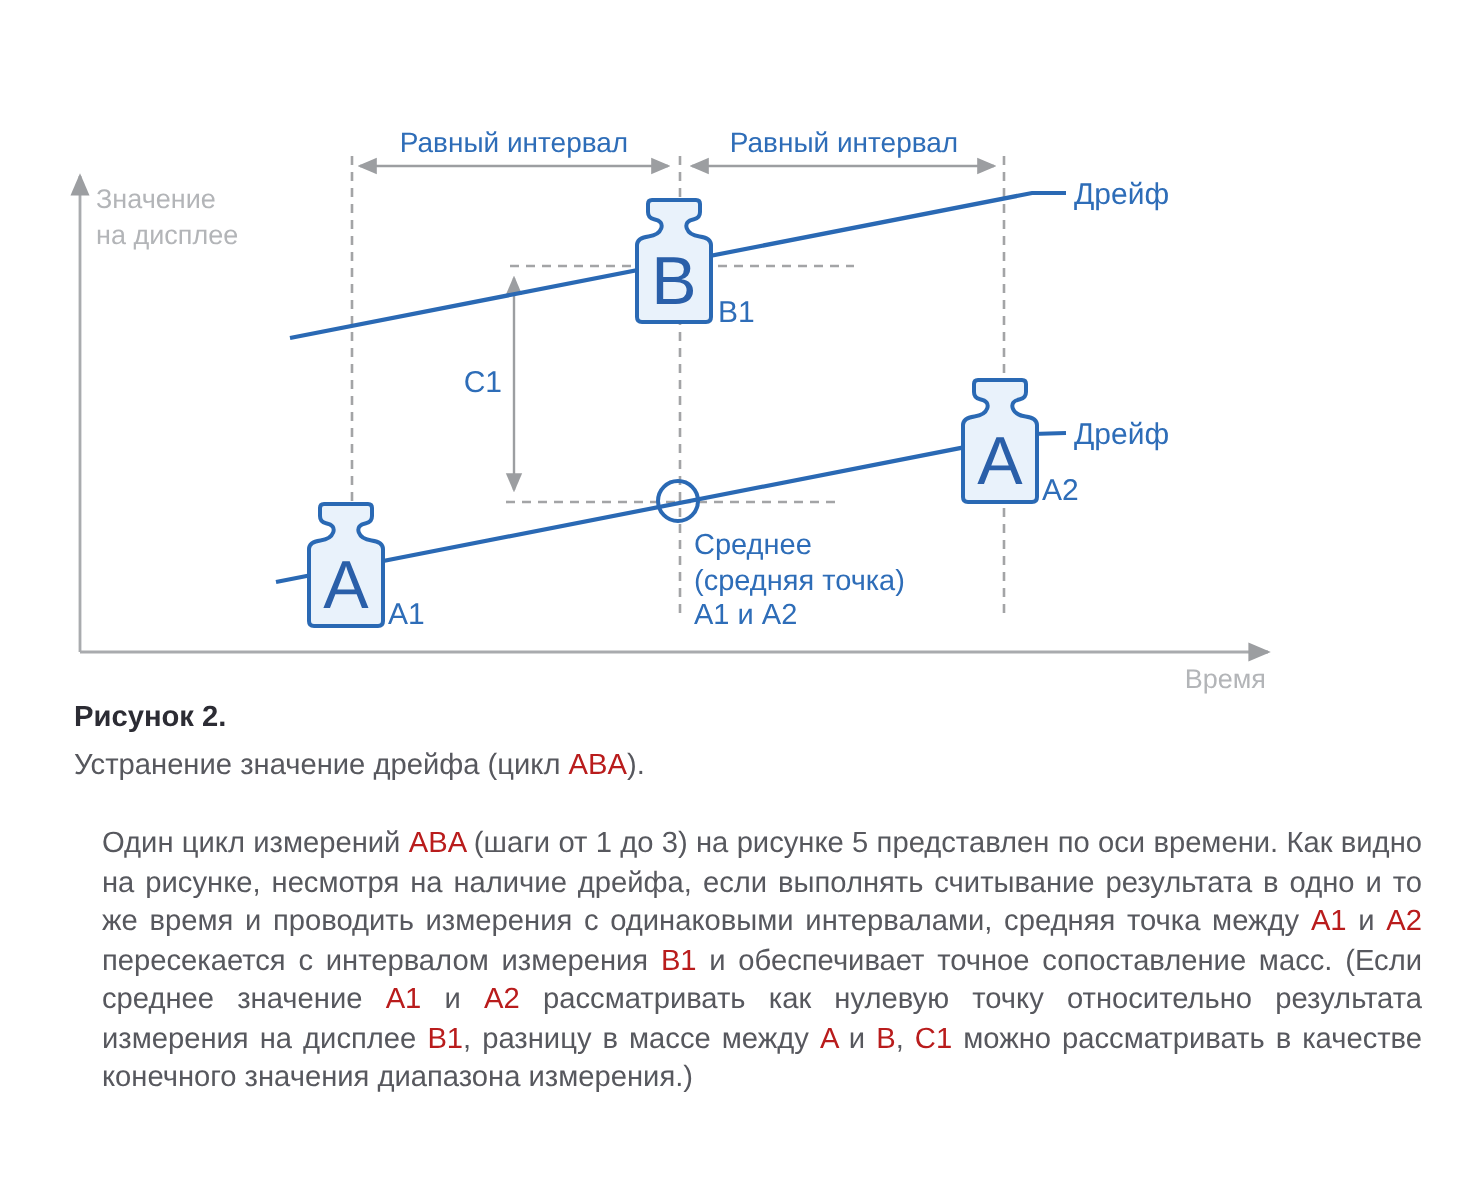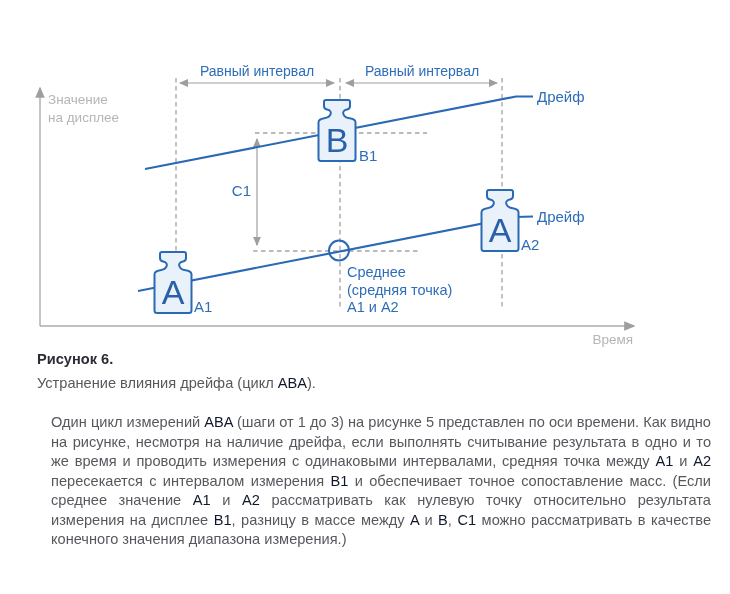--- a/index.html
+++ b/index.html
@@ -36,21 +36,21 @@
   }
   .figure-caption {
     position: absolute; left: 37px; top: 375px;
     font-size: 14.6px; color: #57585e;
   }
   .body-text {
     position: absolute; left: 37px; top: 399px; width: 660px;
     font-size: 14.6px; line-height: 19.5px; color: #57585e;
     text-align: justify; margin: 14px;
   }
-  .seg-blue { color: #0f172a; }
+  .seg-blue { color: #b91c1c; }
   .seg-gray { color: inherit; }
 </style>
 </head>
 <body>
 
 <div class="page">
 
   <svg class="diagram-svg" width="730" height="350" viewBox="0 0 730 350">
     <defs>
       <marker id="ah" viewBox="0 0 8 8" markerWidth="8" markerHeight="8" refX="7" refY="4" orient="auto-start-reverse">
@@ -105,17 +105,17 @@
 
     <text class="txt-blue lbl-avg" x="347" y="277">Среднее</text>
     <text class="txt-blue lbl-avg" x="347" y="295">(средняя точка)</text>
     <text class="txt-blue lbl-avg" x="347" y="312">A1 и A2</text>
 
     <text class="txt-gray-axis" x="48" y="104">Значение</text>
     <text class="txt-gray-axis" x="48" y="122">на дисплее</text>
     <text class="txt-gray-axis" x="633" y="344" text-anchor="end">Время</text>
   </svg>
 
-  <div class="figure-title">Рисунок 6.</div>
-  <div class="figure-caption"><span class="seg-gray">Устранение влияния дрейфа (цикл </span><span class="seg-blue">ABA</span><span class="seg-gray">).</span></div>
+  <div class="figure-title">Рисунок 2.</div>
+  <div class="figure-caption"><span class="seg-gray">Устранение значение дрейфа (цикл </span><span class="seg-blue">ABA</span><span class="seg-gray">).</span></div>
   <p class="body-text"><span class="seg-gray">Один цикл измерений </span><span class="seg-blue">ABA</span><span class="seg-gray"> (шаги от 1 до 3) на рисунке 5 представлен по оси времени. Как видно на рисунке, несмотря на наличие дрейфа, если выполнять считывание результата в одно и то же время и проводить измерения с одинаковыми интервалами, средняя точка между </span><span class="seg-blue">A1</span><span class="seg-gray"> и </span><span class="seg-blue">A2</span><span class="seg-gray"> пересекается с интервалом измерения </span><span class="seg-blue">B1</span><span class="seg-gray"> и обеспечивает точное сопоставление масс. (Если среднее значение </span><span class="seg-blue">A1</span><span class="seg-gray"> и </span><span class="seg-blue">A2</span><span class="seg-gray"> рассматривать как нулевую точку относительно результата измерения на дисплее </span><span class="seg-blue">B1</span><span class="seg-gray">, разницу в массе между </span><span class="seg-blue">A</span><span class="seg-gray"> и </span><span class="seg-blue">B</span><span class="seg-gray">, </span><span class="seg-blue">C1</span><span class="seg-gray"> можно рассматривать в качестве конечного значения диапазона измерения.)</span></p>
 
 </div>
 
 </body></html>

